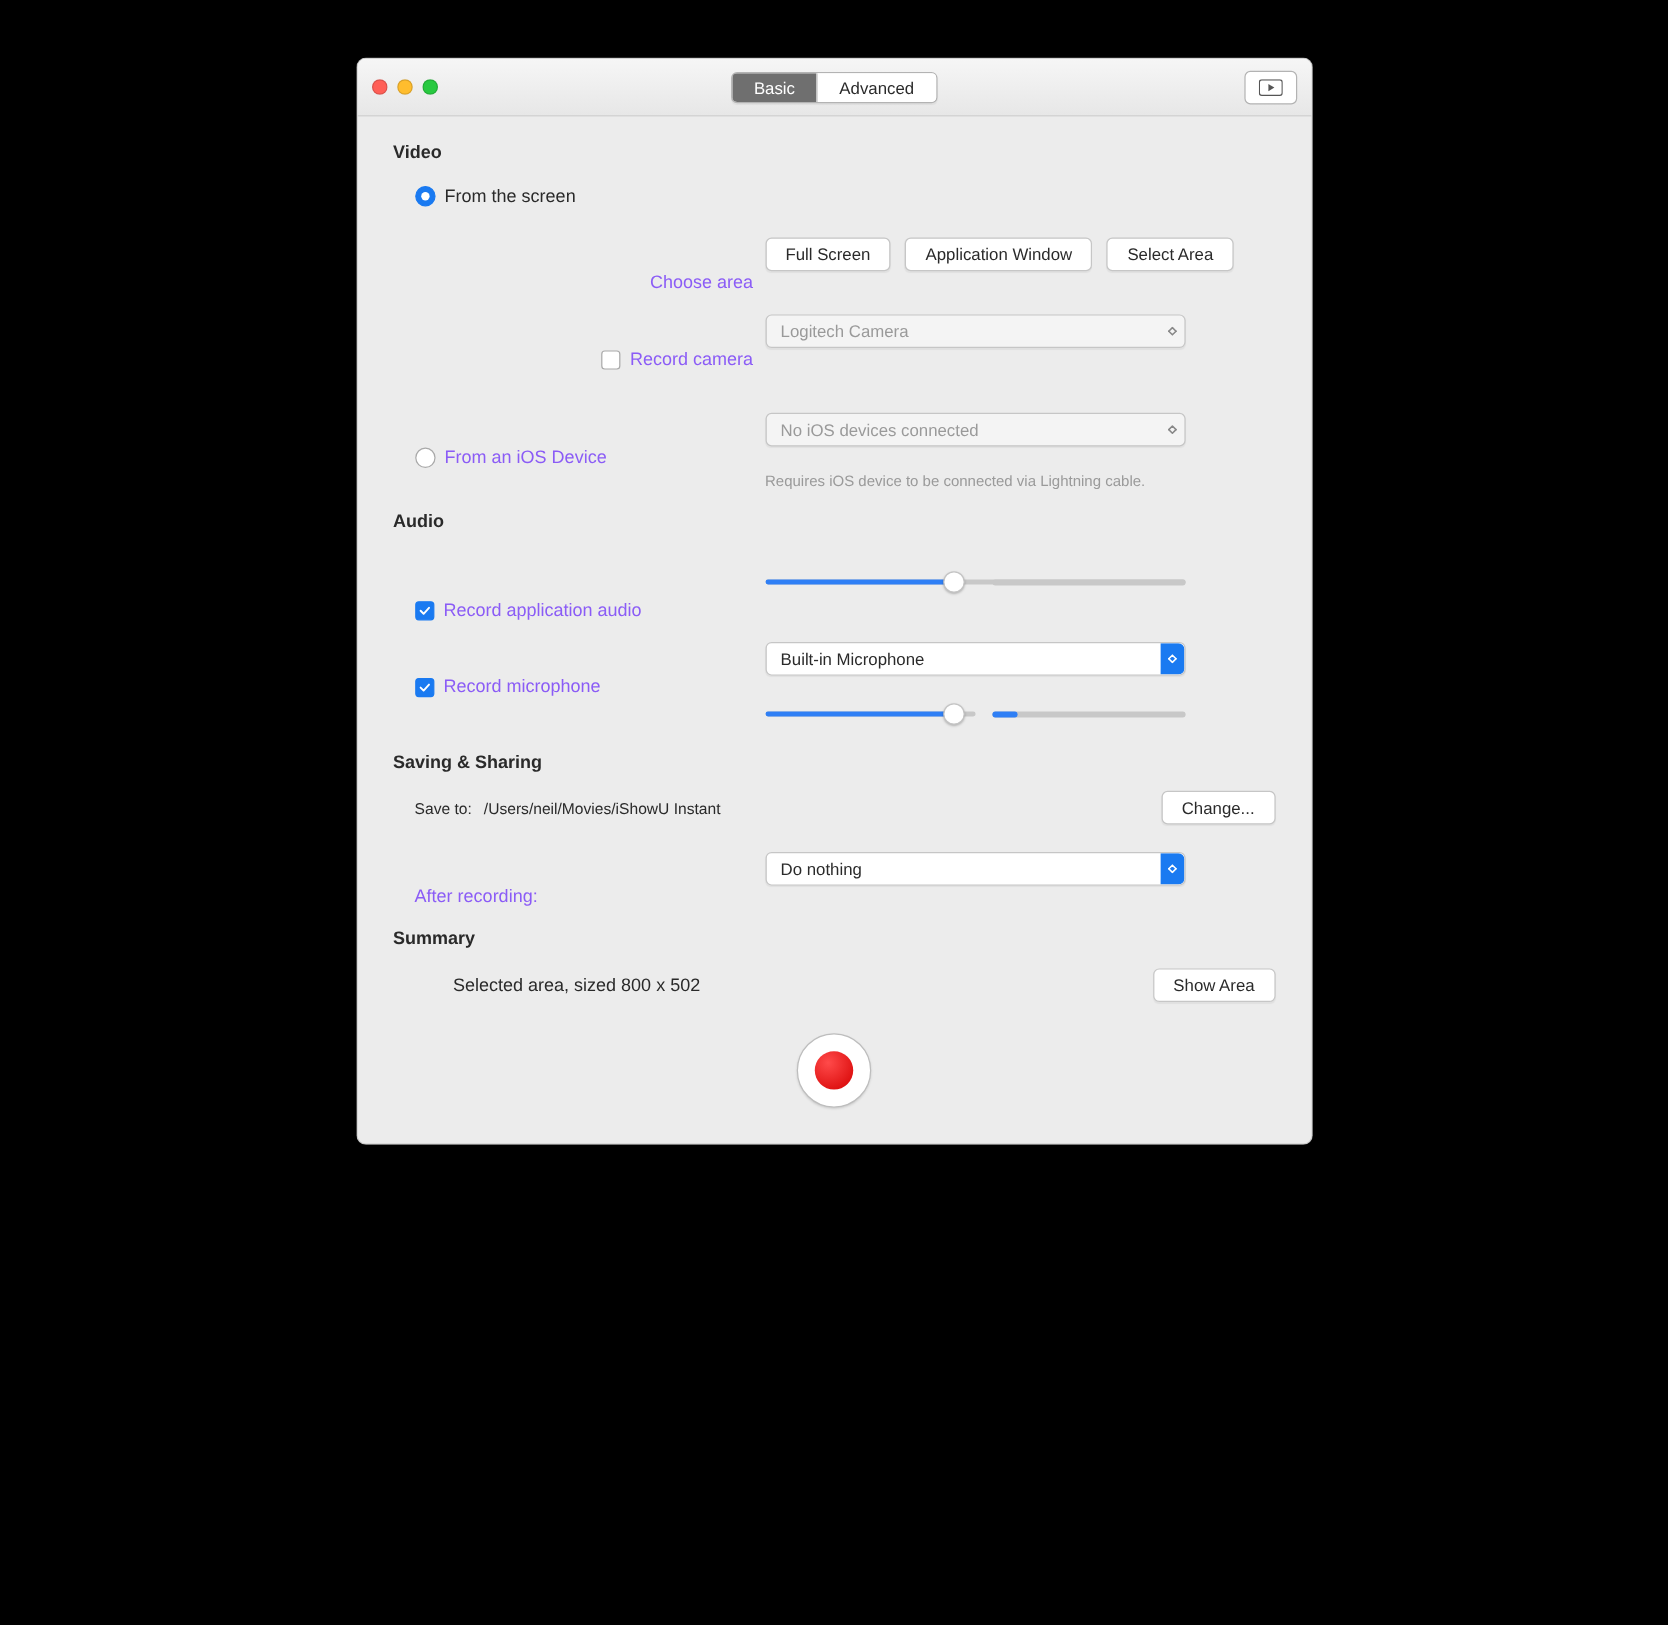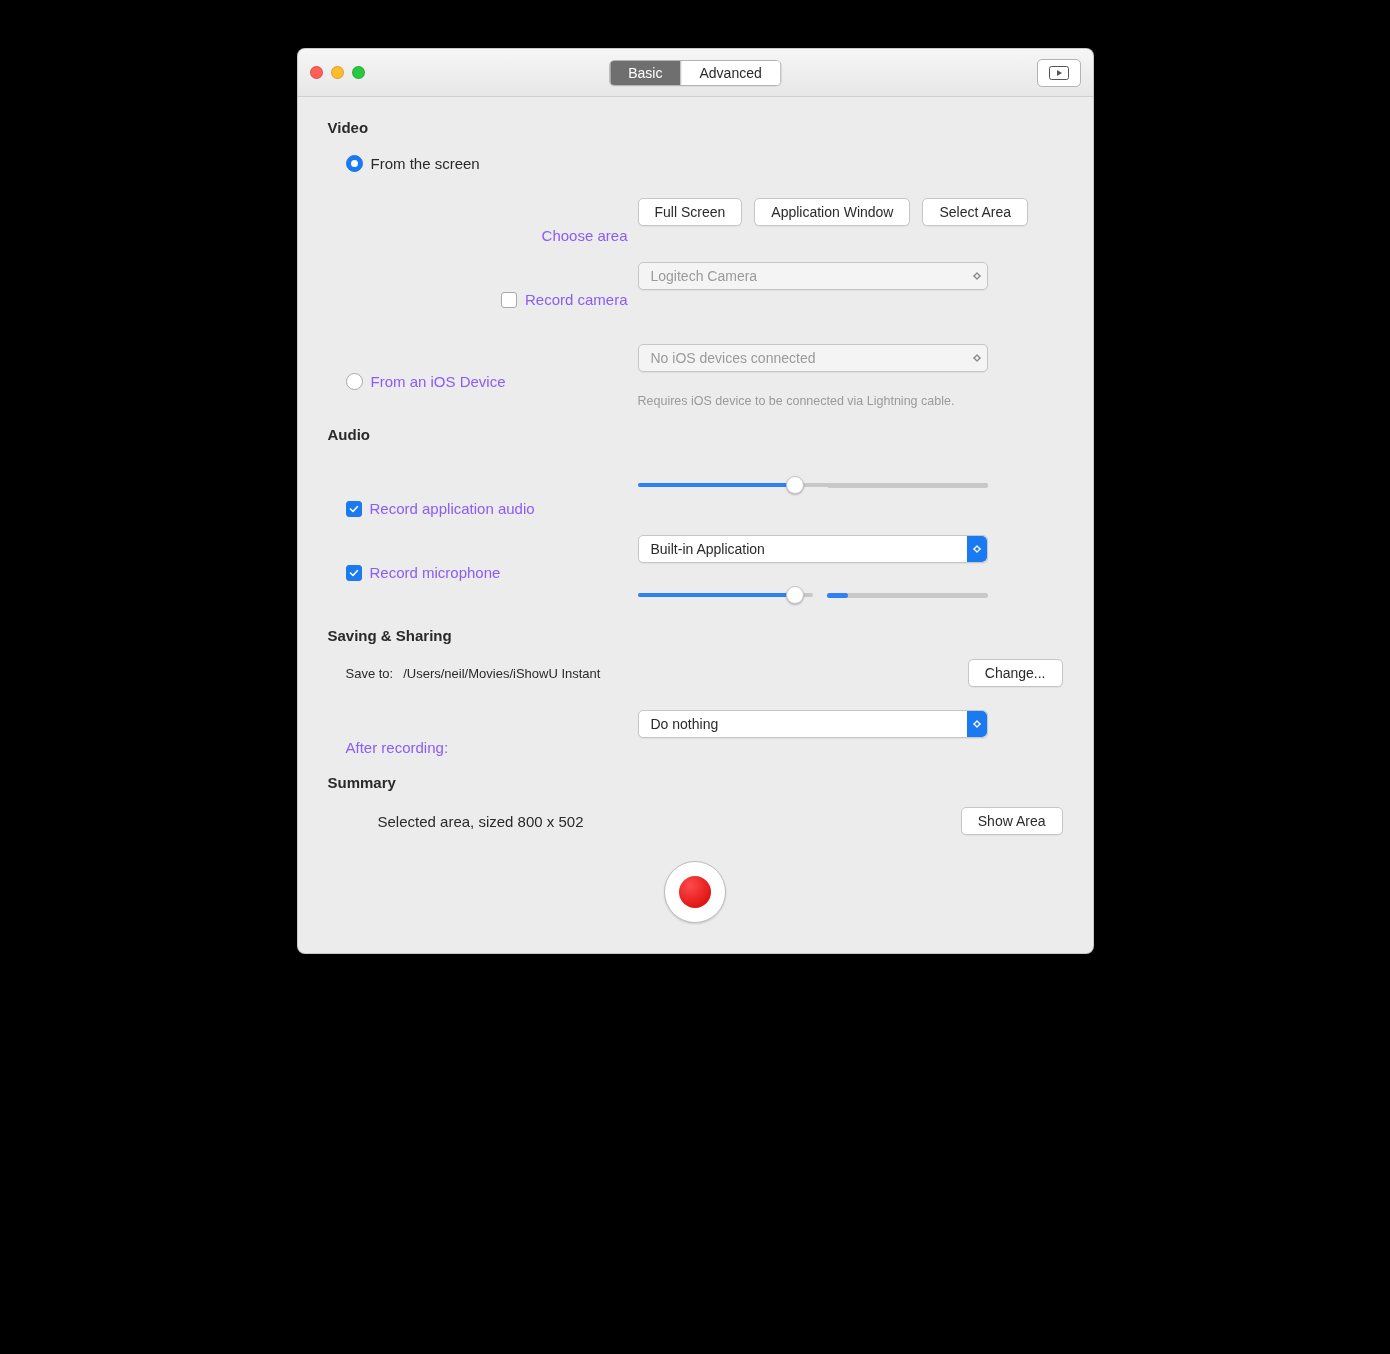--- a/index.html
+++ b/index.html
@@ -359,21 +359,21 @@
     <div class="indent-label-col">
       <div class="label-right" style="justify-self:start; padding-left:18px;">
         <span class="checkbox checked">
           <svg width="10" height="10" viewBox="0 0 10 10">
               <path d="M1.5 5 L4 7.5 L8.5 2.5" stroke="#fff" stroke-width="1.6" fill="none" stroke-linecap="round" stroke-linejoin="round"></path>
             </svg>
         </span>
         <span>Record microphone</span>
       </div>
       <div class="popup">
-        <span>Built-in Application</span>
+        <span>Built-in Microphone</span>
         <span class="stepper blue">
           <svg width="8" height="5" viewBox="0 0 8 5">
               <path d="M1 4 L4 1 L7 4" stroke-width="1.3" fill="none" stroke-linecap="round" stroke-linejoin="round"></path>
             </svg>
           <svg width="8" height="5" viewBox="0 0 8 5">
               <path d="M1 1 L4 4 L7 1" stroke-width="1.3" fill="none" stroke-linecap="round" stroke-linejoin="round"></path>
             </svg>
         </span>
       </div>
     </div>

